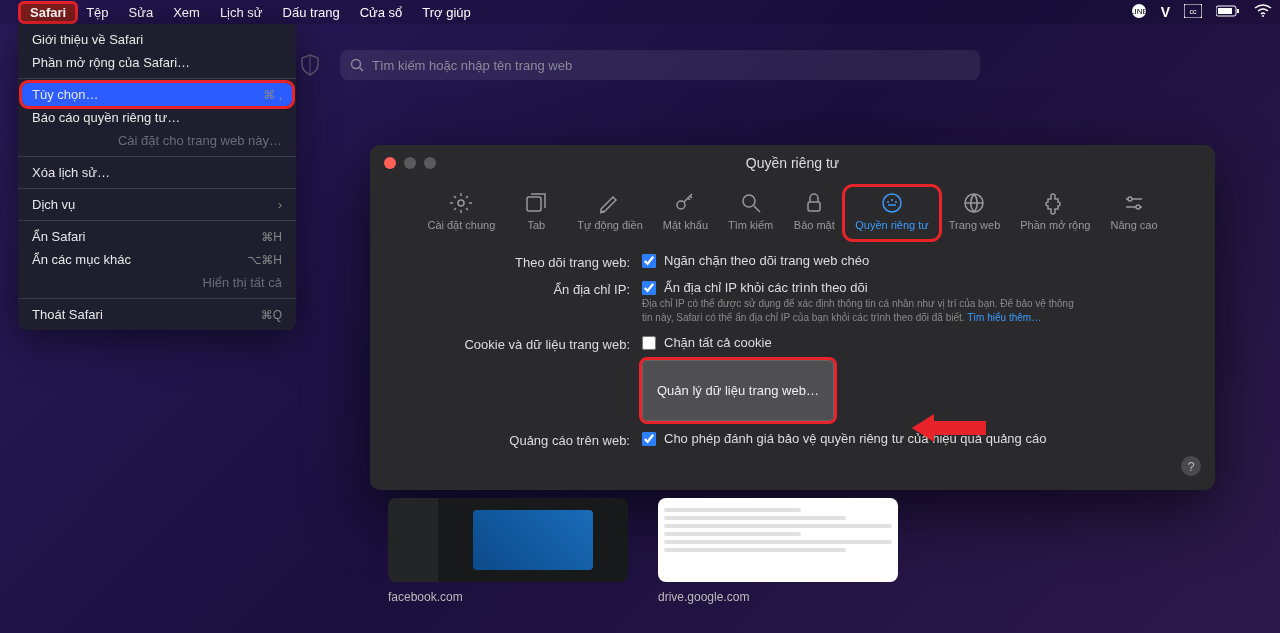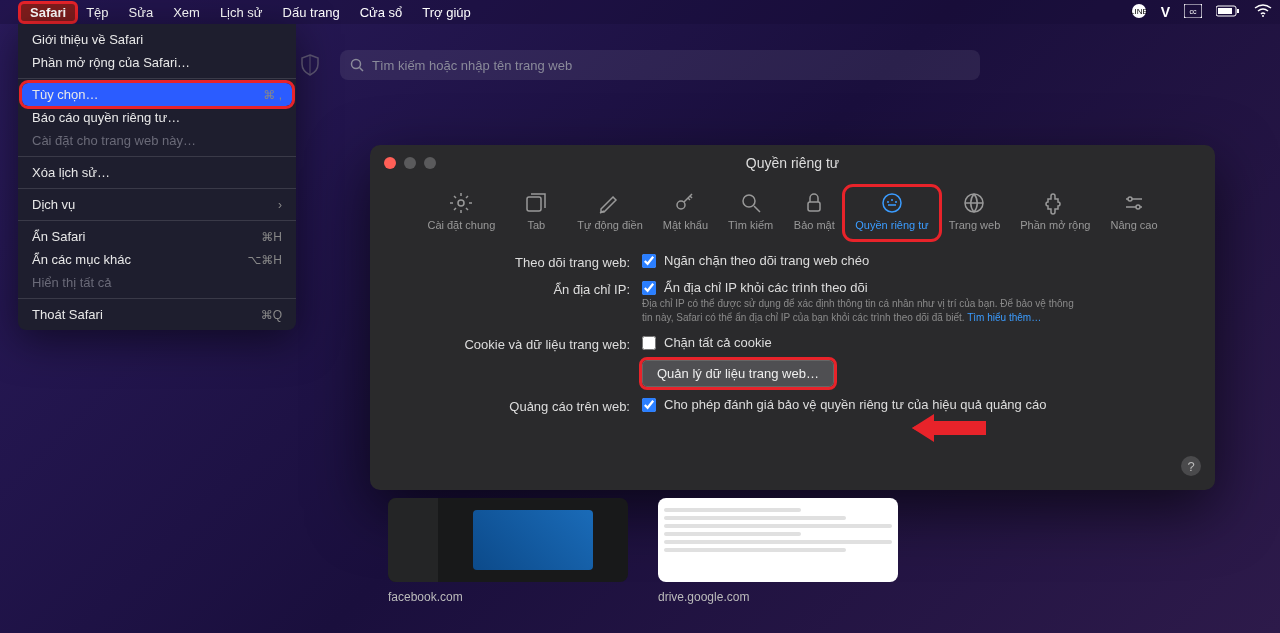--- a/index.html
+++ b/index.html
@@ -5,21 +5,21 @@
 * { margin:0; padding:0; box-sizing:border-box; font-family:-apple-system,BlinkMacSystemFont,"Segoe UI",sans-serif; }
 body { width:1280px; height:633px; background:linear-gradient(135deg,#2a1b5c 0%,#1a0f3d 50%,#2d1a4a 100%); overflow:hidden; position:relative; color:#fff; }
 .menubar { height:24px; background:rgba(20,10,50,.3); display:flex; align-items:center; padding:0 8px; font-size:13px; }
 .apple { margin-right:12px; }
 .mb-item { padding:2px 10px; cursor:default; }
 .mb-item.hl { background:#7f1d1d; border-radius:4px; outline:3px solid #e8232a; outline-offset:-1px; font-weight:600; }
 .mb-right { margin-left:auto; display:flex; gap:14px; align-items:center; }
 .mb-right span { font-size:14px; }
 .dropdown { position:absolute; left:18px; top:24px; width:278px; background:#1e1e2e; border-radius:0 0 8px 8px; box-shadow:0 10px 40px rgba(0,0,0,.5); padding:4px 0; font-size:13px; }
 .dd-item { padding:4px 14px; display:flex; justify-content:space-between; align-items:center; color:#e8e8e8; }
-.dd-item.disabled { color:#6a6a78; }
+.dd-item.disabled { color:#6a6a78;justify-content:flex-end; }
 .dd-item.hl { background:#2b5cff; outline:3px solid #e8232a; border-radius:6px; margin:0 4px; padding:4px 10px; }
 .dd-sep { height:1px; background:#3a3a48; margin:4px 0; }
 .dd-sc { color:#888; font-size:12px; }
 .toolbar { position:absolute; top:38px; left:0; right:0; height:54px; display:flex; align-items:center; justify-content:center; gap:20px; }
 .shield { width:20px; height:22px; opacity:.5; }
 .search { width:640px; height:30px; background:rgba(255,255,255,.08); border-radius:8px; display:flex; align-items:center; padding:0 10px; gap:8px; color:#8a8a9a; font-size:13px; }
 .prefs { position:absolute; left:370px; top:145px; width:845px; height:345px; background:#2a2a2c; border-radius:10px; box-shadow:0 20px 60px rgba(0,0,0,.6); }
 .prefs-tl { display:flex; gap:8px; padding:12px 14px; }
 .tl-dot { width:12px; height:12px; border-radius:50%; }
 .tl-r{background:#ff5f57;} .tl-y{background:#5a5a5c;} .tl-g{background:#5a5a5c;}
@@ -29,21 +29,21 @@
 .tab.active { color:#3b9cff; outline:3px solid #e8232a; border-radius:8px; }
 .tab svg { width:24px; height:24px; }
 .prefs-body { padding:14px 24px 0; font-size:13px; color:#ddd; }
 .row { display:flex; align-items:flex-start; margin-bottom:10px; }
 .row-label { width:248px; text-align:right; padding-right:12px; padding-top:2px; color:#ddd; }
 .row-content { flex:1; }
 .ck { display:flex; align-items:center; gap:8px; }
 .ck input { width:14px; height:14px; accent-color:#2b7fff; }
 .hint { font-size:10px; color:#8a8a8a; margin-top:2px; max-width:440px; line-height:1.4; }
 .hint a { color:#3b9cff; text-decoration:none; }
-.btn { background:#4f4f52; border:1px solid #666; color:#eee; padding:5px 14px; border-radius:5px; font-size:13px; outline:3px solid #e8232a; cursor:default; }
+.btn { background:#4f4f52; border:1px solid #666; color:#eee; padding:22px 14px; border-radius:5px; font-size:13px; outline:3px solid #e8232a; cursor:default; }
 .arrow { position:absolute; left:910px; top:408px; }
 .help { position:absolute; right:14px; bottom:14px; width:20px; height:20px; border-radius:50%; background:#4a4a4c; color:#bbb; display:flex; align-items:center; justify-content:center; font-size:13px; }
 .thumbs { position:absolute; left:388px; top:498px; display:flex; gap:30px; }
 .thumb { width:240px; }
 .thumb-img { width:240px; height:84px; border-radius:8px; background:#1a1a1a; overflow:hidden; position:relative; }
 .thumb-label { font-size:12px; color:#bbb; margin-top:8px; }
 .fb-bg { background:#18191a; display:flex; }
 .fb-left { width:50px; background:#242526; }
 .fb-mid { flex:1; display:flex; align-items:center; justify-content:center; }
 .fb-banner { width:120px; height:60px; background:linear-gradient(45deg,#0c4a8a,#1a6bb8); border-radius:4px; position:relative; }

